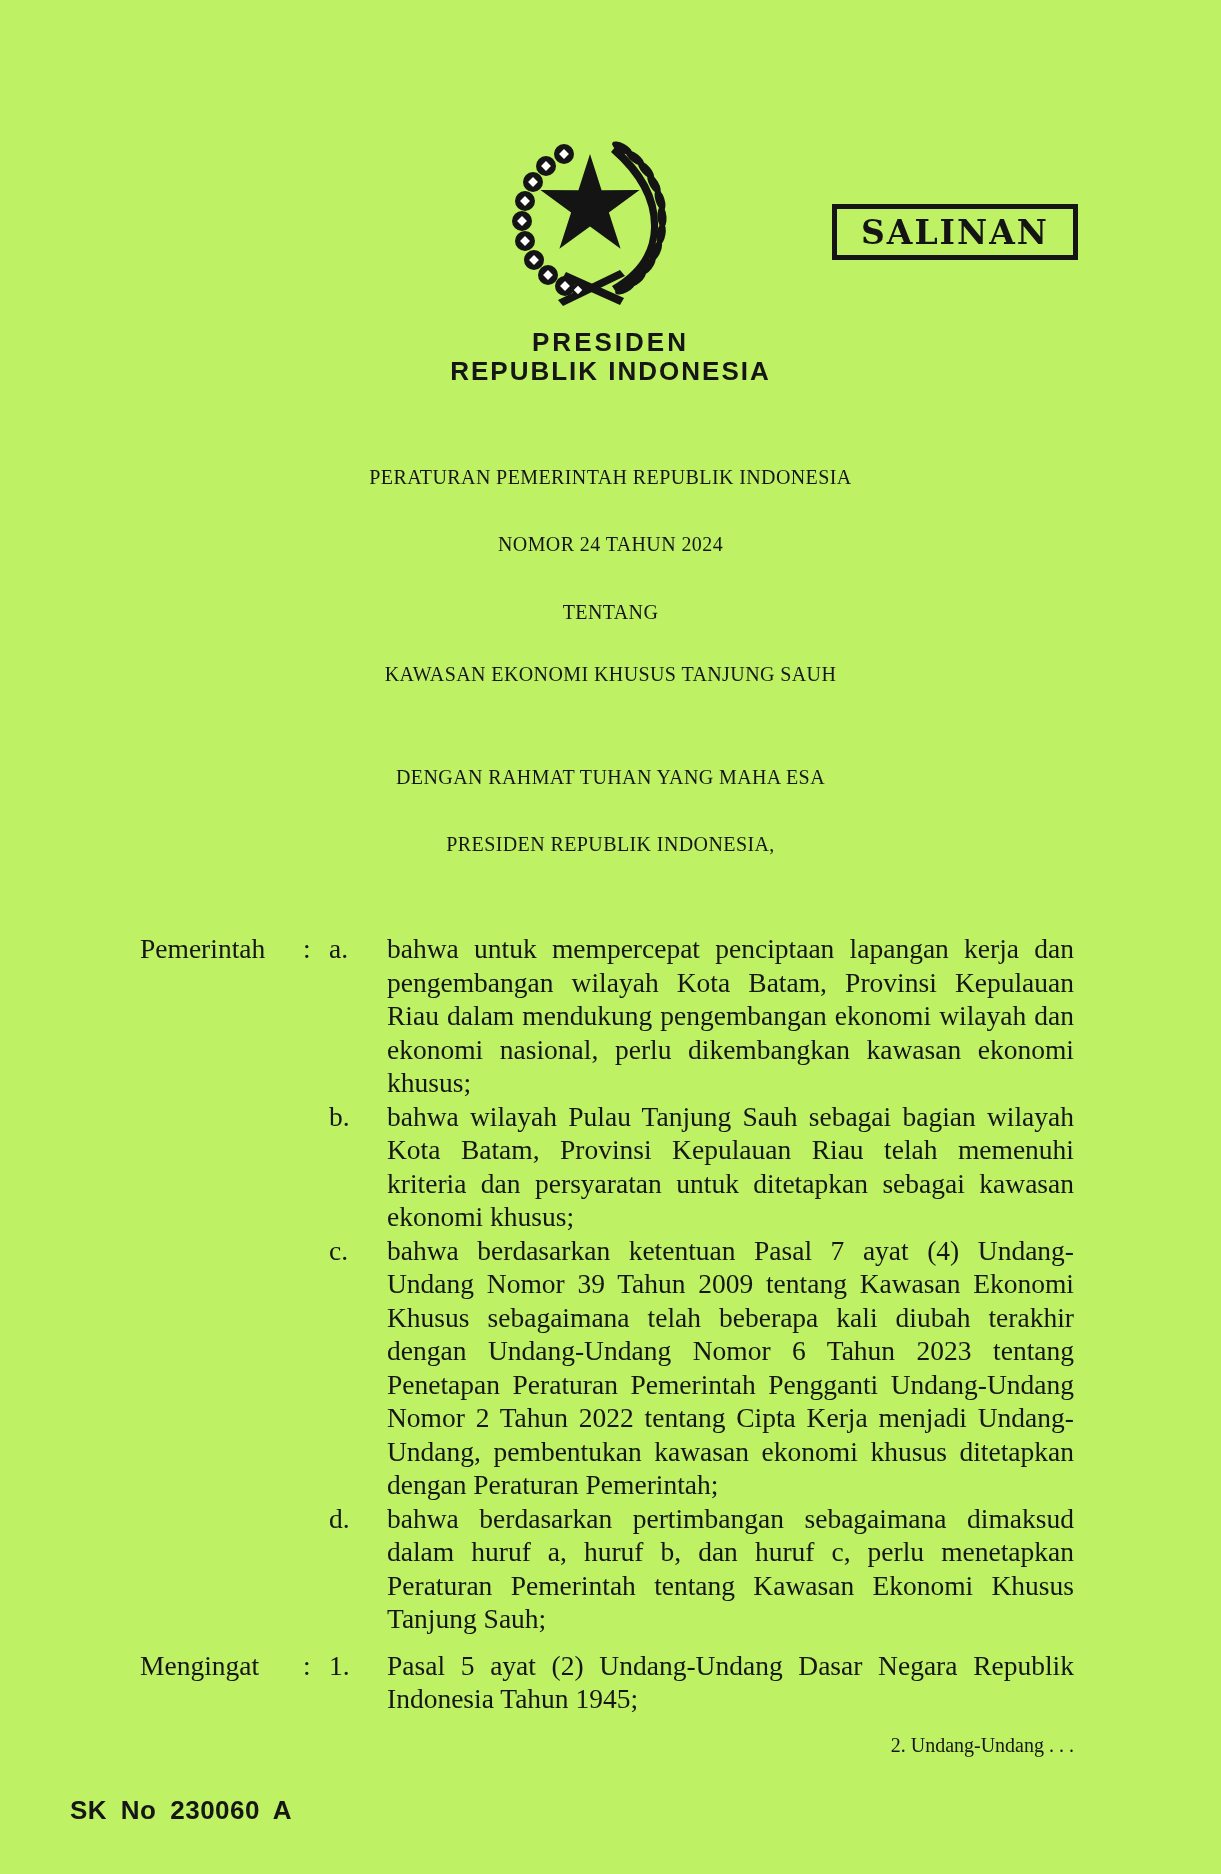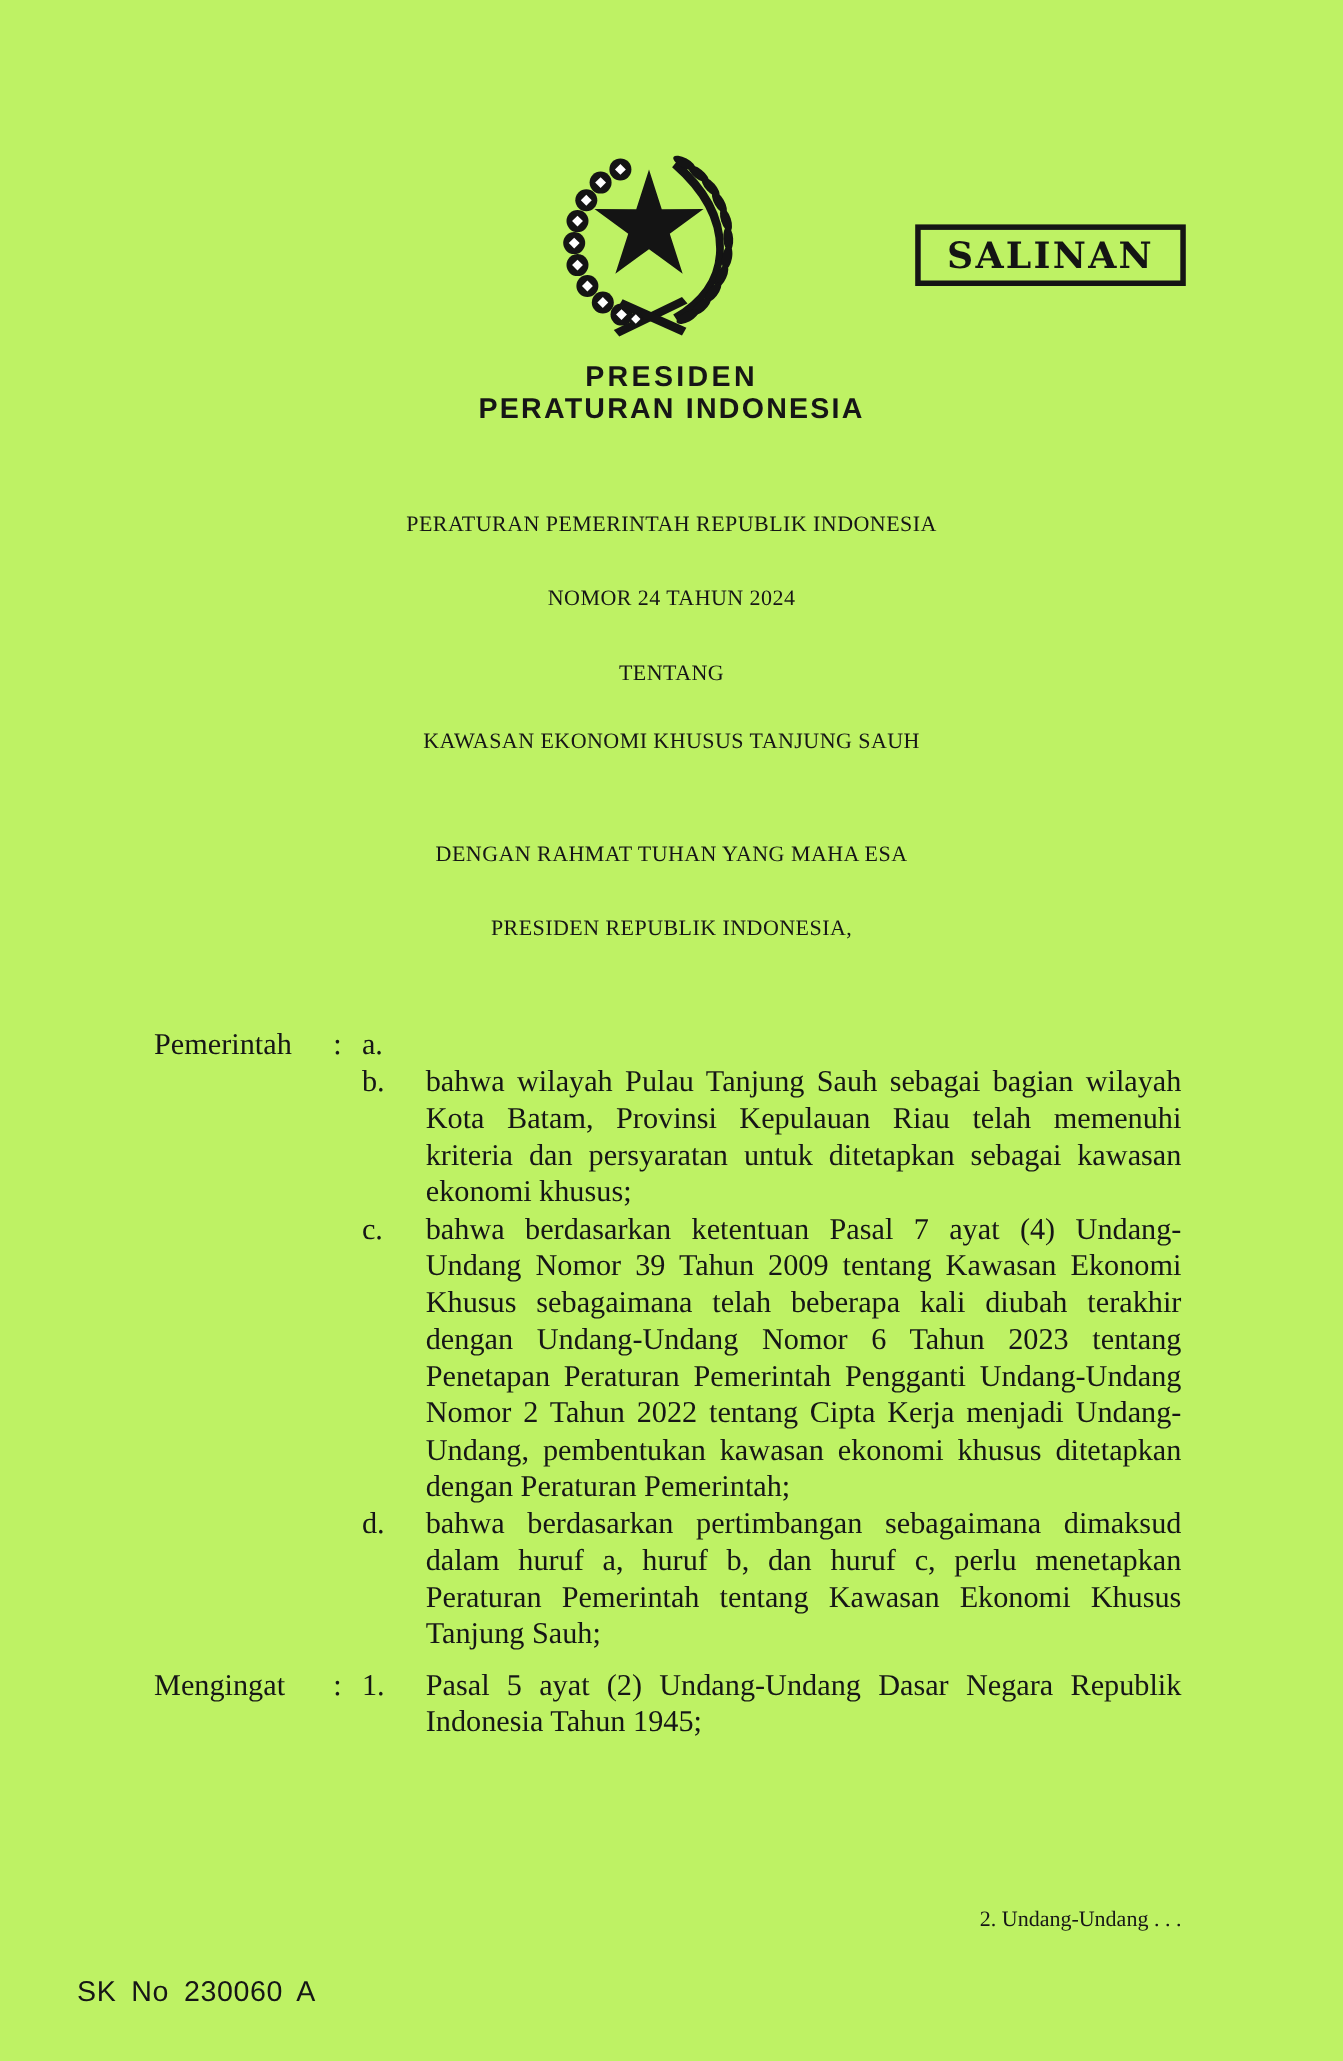--- a/index.html
+++ b/index.html
@@ -55,21 +55,21 @@
   .row .text{text-align:justify;text-justify:inter-word;}
   .legal{margin-top:13px;}
   
   .catchword{
     position:absolute;right:147px;top:1734px;
     font-size:20px;color:#161616;white-space:pre;
   }
   .footer-code{
     position:absolute;left:70px;top:1795px;
     font-family:"Liberation Sans", sans-serif;
-    font-weight:400;font-size:26px;letter-spacing:0.5px;
+    font-weight:700;font-size:26px;letter-spacing:0.5px;
     word-spacing:6px;color:#161616;
   }
 </style>
 </head>
 <body>
 
 <div class="page">
 
   <div class="stamp">
     <span>SALINAN</span>
@@ -121,36 +121,37 @@
 
       <path d="M60,168 L122,138 L127,144 L65,174 Z"></path>
       <path d="M68,140 L126,166 L122,173 L64,147 Z"></path>
       <circle cx="80" cy="158" r="6"></circle>
       <rect x="77" y="155" width="6" height="6" fill="#ffffff" transform="rotate(45 80 158)"></rect>
     </g>
   </svg>
 
   <div class="org">
     <div class="l1">PRESIDEN</div>
-    <div class="l2">PERATURAN INDONESIA</div>
+    <div class="l2">REPUBLIK INDONESIA</div>
   </div>
 
   <div class="cline" style="top:462px;">PERATURAN PEMERINTAH REPUBLIK INDONESIA</div>
   <div class="cline" style="top:529px;">NOMOR 24 TAHUN 2024</div>
   <div class="cline" style="top:597px;">TENTANG</div>
   <div class="cline" style="top:659px;">KAWASAN EKONOMI KHUSUS TANJUNG SAUH</div>
   <div class="cline" style="top:762px;">DENGAN RAHMAT TUHAN YANG MAHA ESA</div>
   <div class="cline" style="top:829px;">PRESIDEN REPUBLIK INDONESIA,</div>
 
   <div class="body-block">
 
     <div class="row">
       <div class="label">Pemerintah</div>
       <div class="colon">:</div>
       <div class="marker">a.</div>
+      <div class="text">bahwa untuk mempercepat penciptaan lapangan kerja dan pengembangan wilayah Kota Batam, Provinsi Kepulauan Riau dalam mendukung pengembangan ekonomi wilayah dan ekonomi nasional, perlu dikembangkan kawasan ekonomi khusus;</div>
     </div>
 
     <div class="row">
       <div class="label"></div>
       <div class="colon"></div>
       <div class="marker">b.</div>
       <div class="text">bahwa wilayah Pulau Tanjung Sauh sebagai bagian wilayah Kota Batam, Provinsi Kepulauan Riau telah memenuhi kriteria dan persyaratan untuk ditetapkan sebagai kawasan ekonomi khusus;</div>
     </div>
 
     <div class="row">

